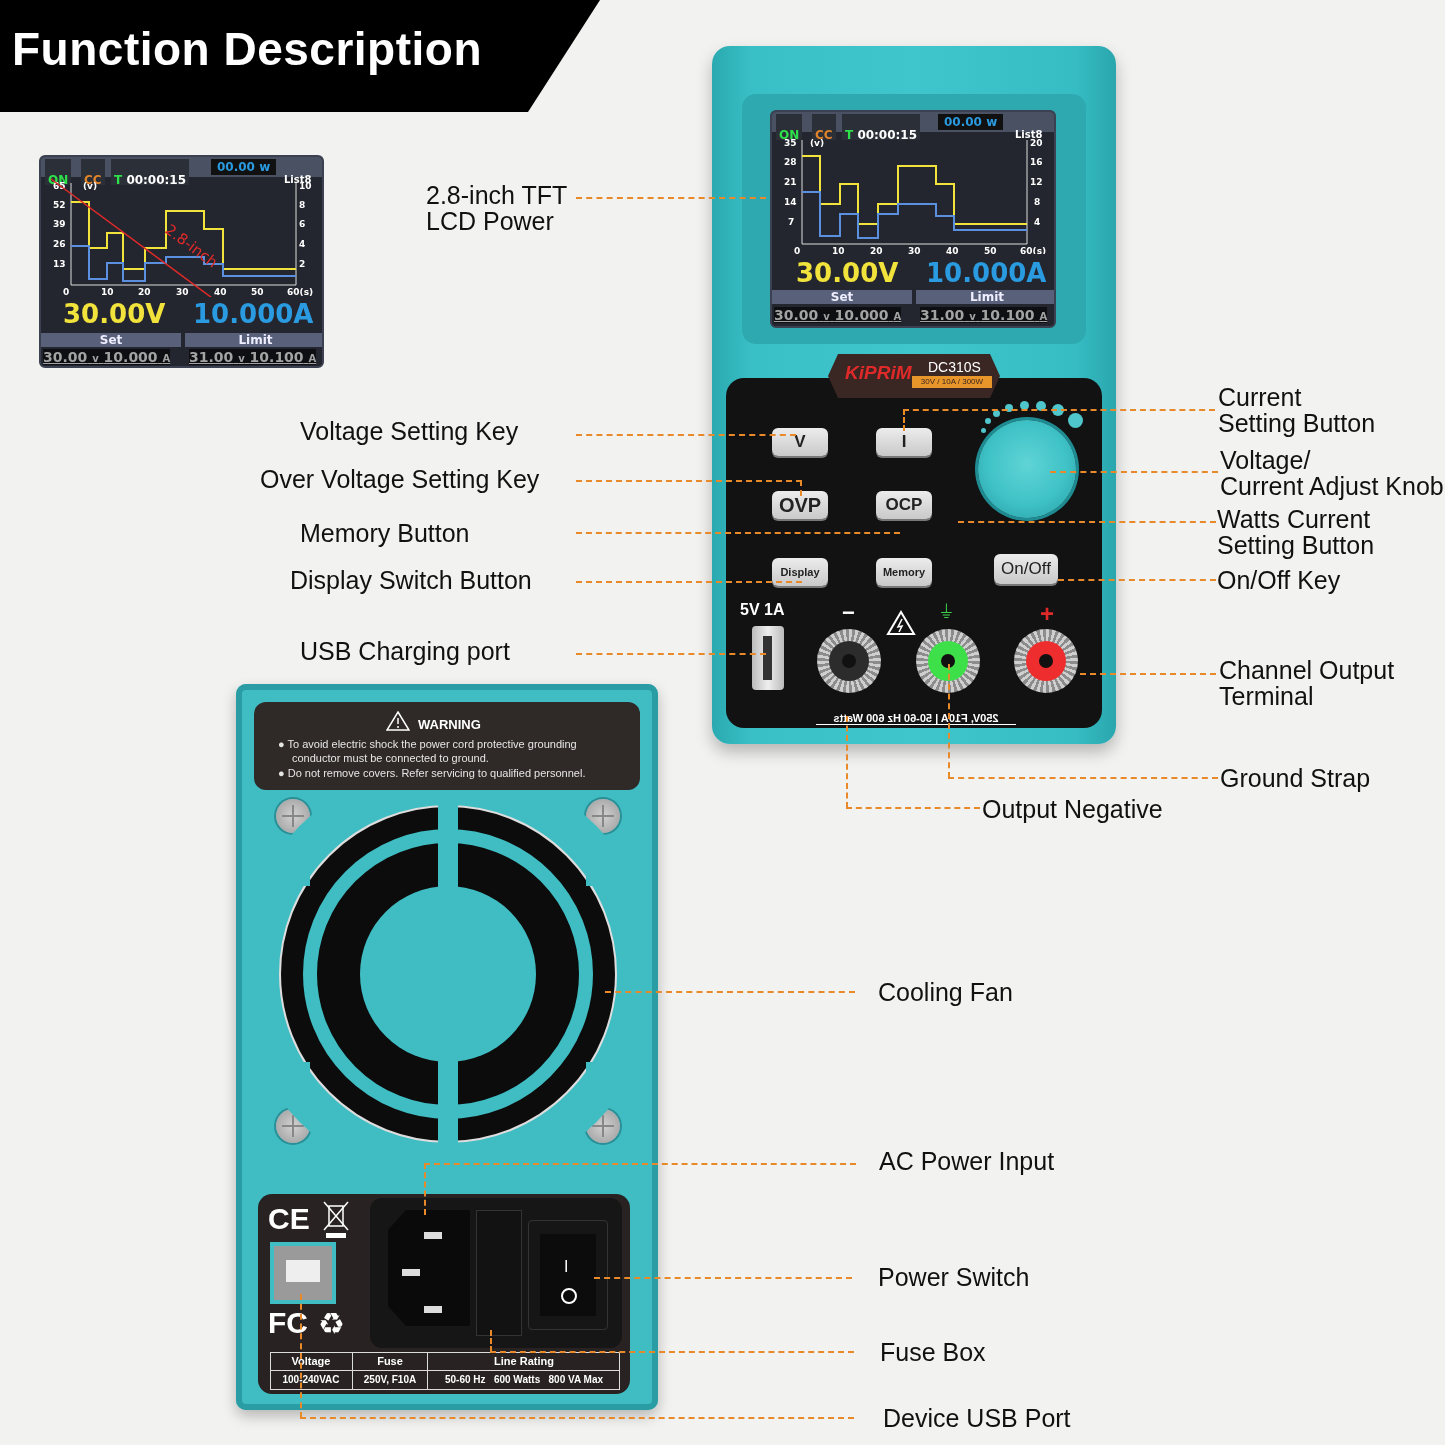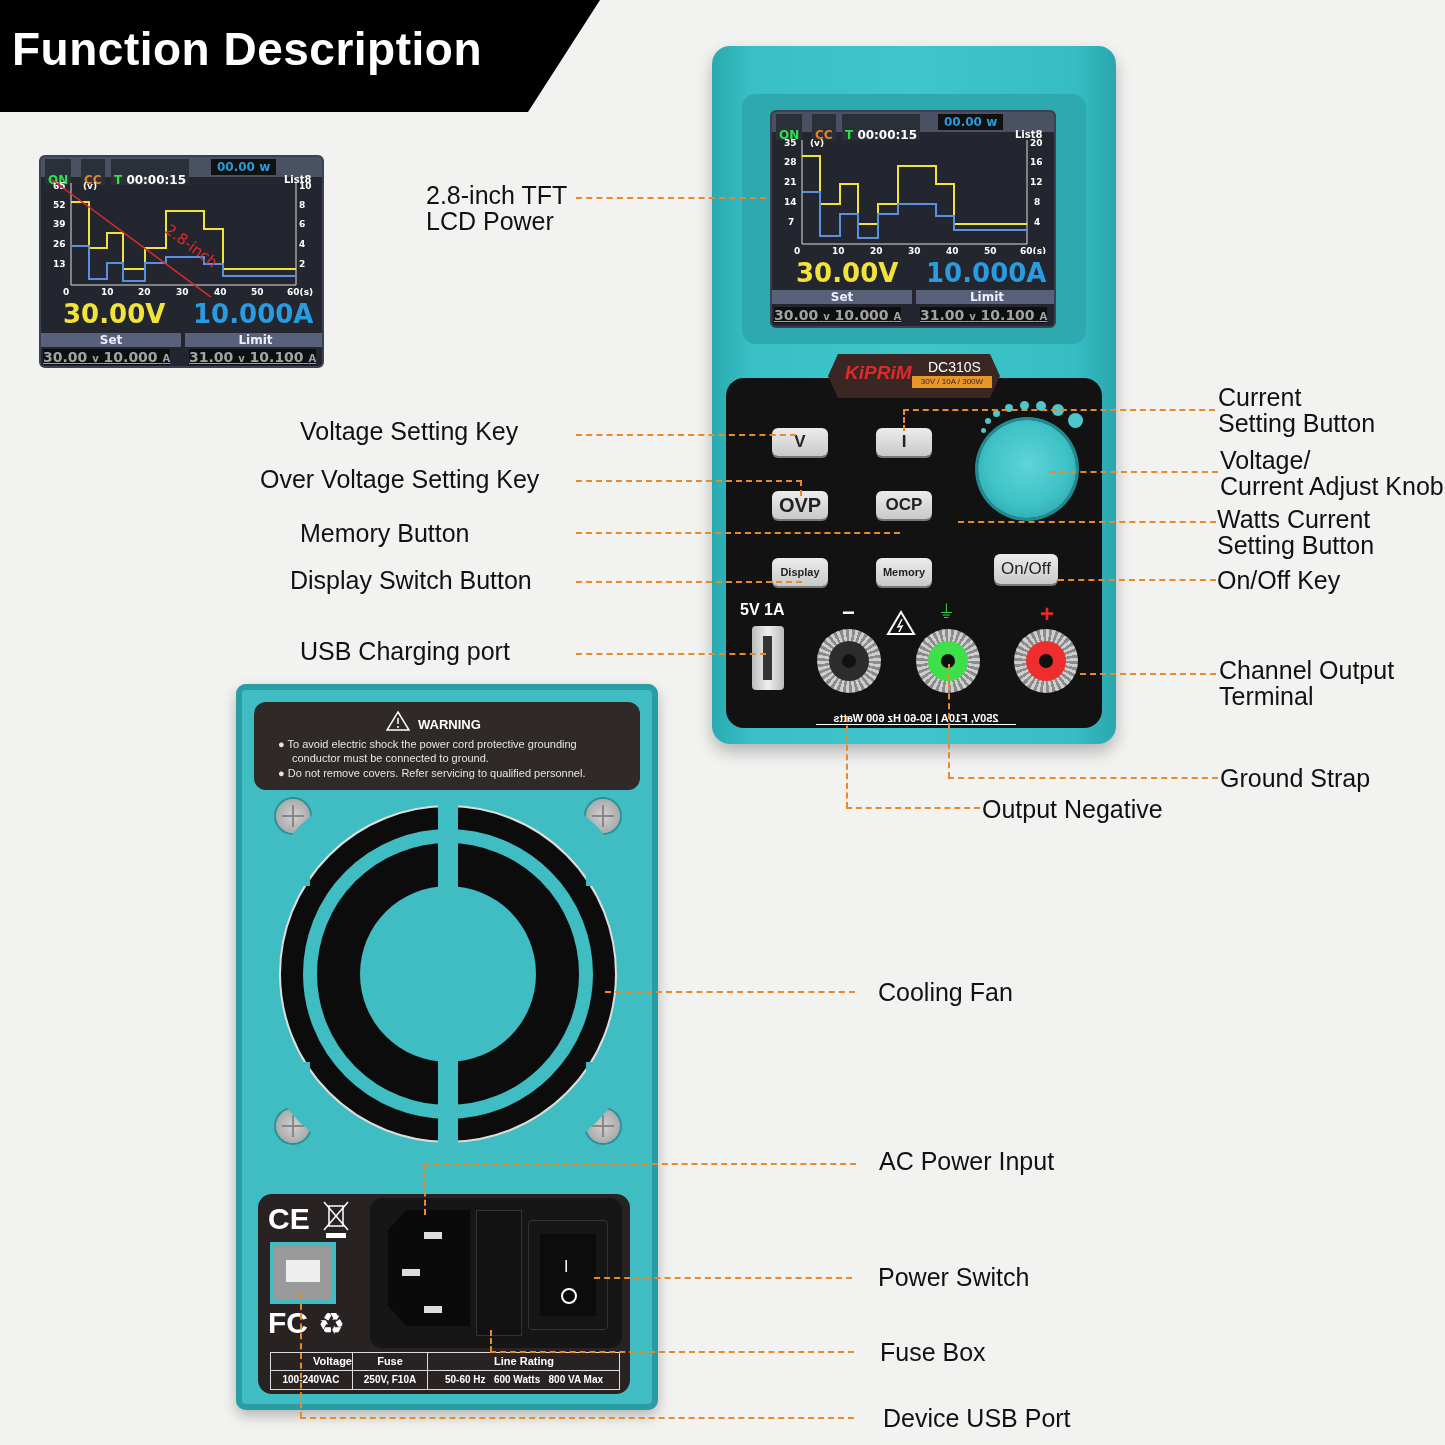--- a/index.html
+++ b/index.html
@@ -259,21 +259,21 @@
 <div class="abs" style="left:476px;top:1210px;width:46px;height:126px;border:1px solid #333;background:#121212;"></div>
 <div class="abs" style="left:528px;top:1220px;width:80px;height:110px;border:1px solid #333;border-radius:4px;background:#161616;"></div>
 <div class="abs" style="left:540px;top:1234px;width:56px;height:82px;background:#0c0c0c;"></div>
 <div class="abs" style="left:564px;top:1258px;color:#fff;font-size:16px;">I</div>
 <div class="abs" style="left:561px;top:1288px;width:16px;height:16px;border:2px solid #fff;border-radius:50%;"></div>
 
 <div class="abs table-box"></div>
 <div class="abs" style="left:270px;top:1370px;width:350px;height:1px;background:#ddd;"></div>
 <div class="abs" style="left:352px;top:1352px;width:1px;height:38px;background:#ddd;"></div>
 <div class="abs" style="left:427px;top:1352px;width:1px;height:38px;background:#ddd;"></div>
-<div class="abs tcell" style="left:270px;top:1355px;width:82px;text-align:right;">Voltage</div>
+<div class="abs tcell" style="left:270px;top:1355px;width:82px;">Voltage</div>
 <div class="abs tcell" style="left:353px;top:1355px;width:74px;">Fuse</div>
 <div class="abs tcell" style="left:428px;top:1355px;width:192px;">Line Rating</div>
 <div class="abs tcell" style="left:270px;top:1374px;width:82px;font-size:10px;">100-240VAC</div>
 <div class="abs tcell" style="left:353px;top:1374px;width:74px;font-size:10px;">250V, F10A</div>
 <div class="abs tcell" style="left:428px;top:1374px;width:192px;font-size:10px;white-space:pre;">50-60 Hz   600 Watts   800 VA Max</div>
 
 <div class="abs lead" style="left:576px;top:197px;width:190px;"></div>
 <div class="abs lead" style="left:576px;top:434px;width:220px;"></div>
 <div class="abs lead" style="left:576px;top:480px;width:226px;"></div>
 <div class="abs vlead" style="left:800px;top:480px;height:16px;"></div>

